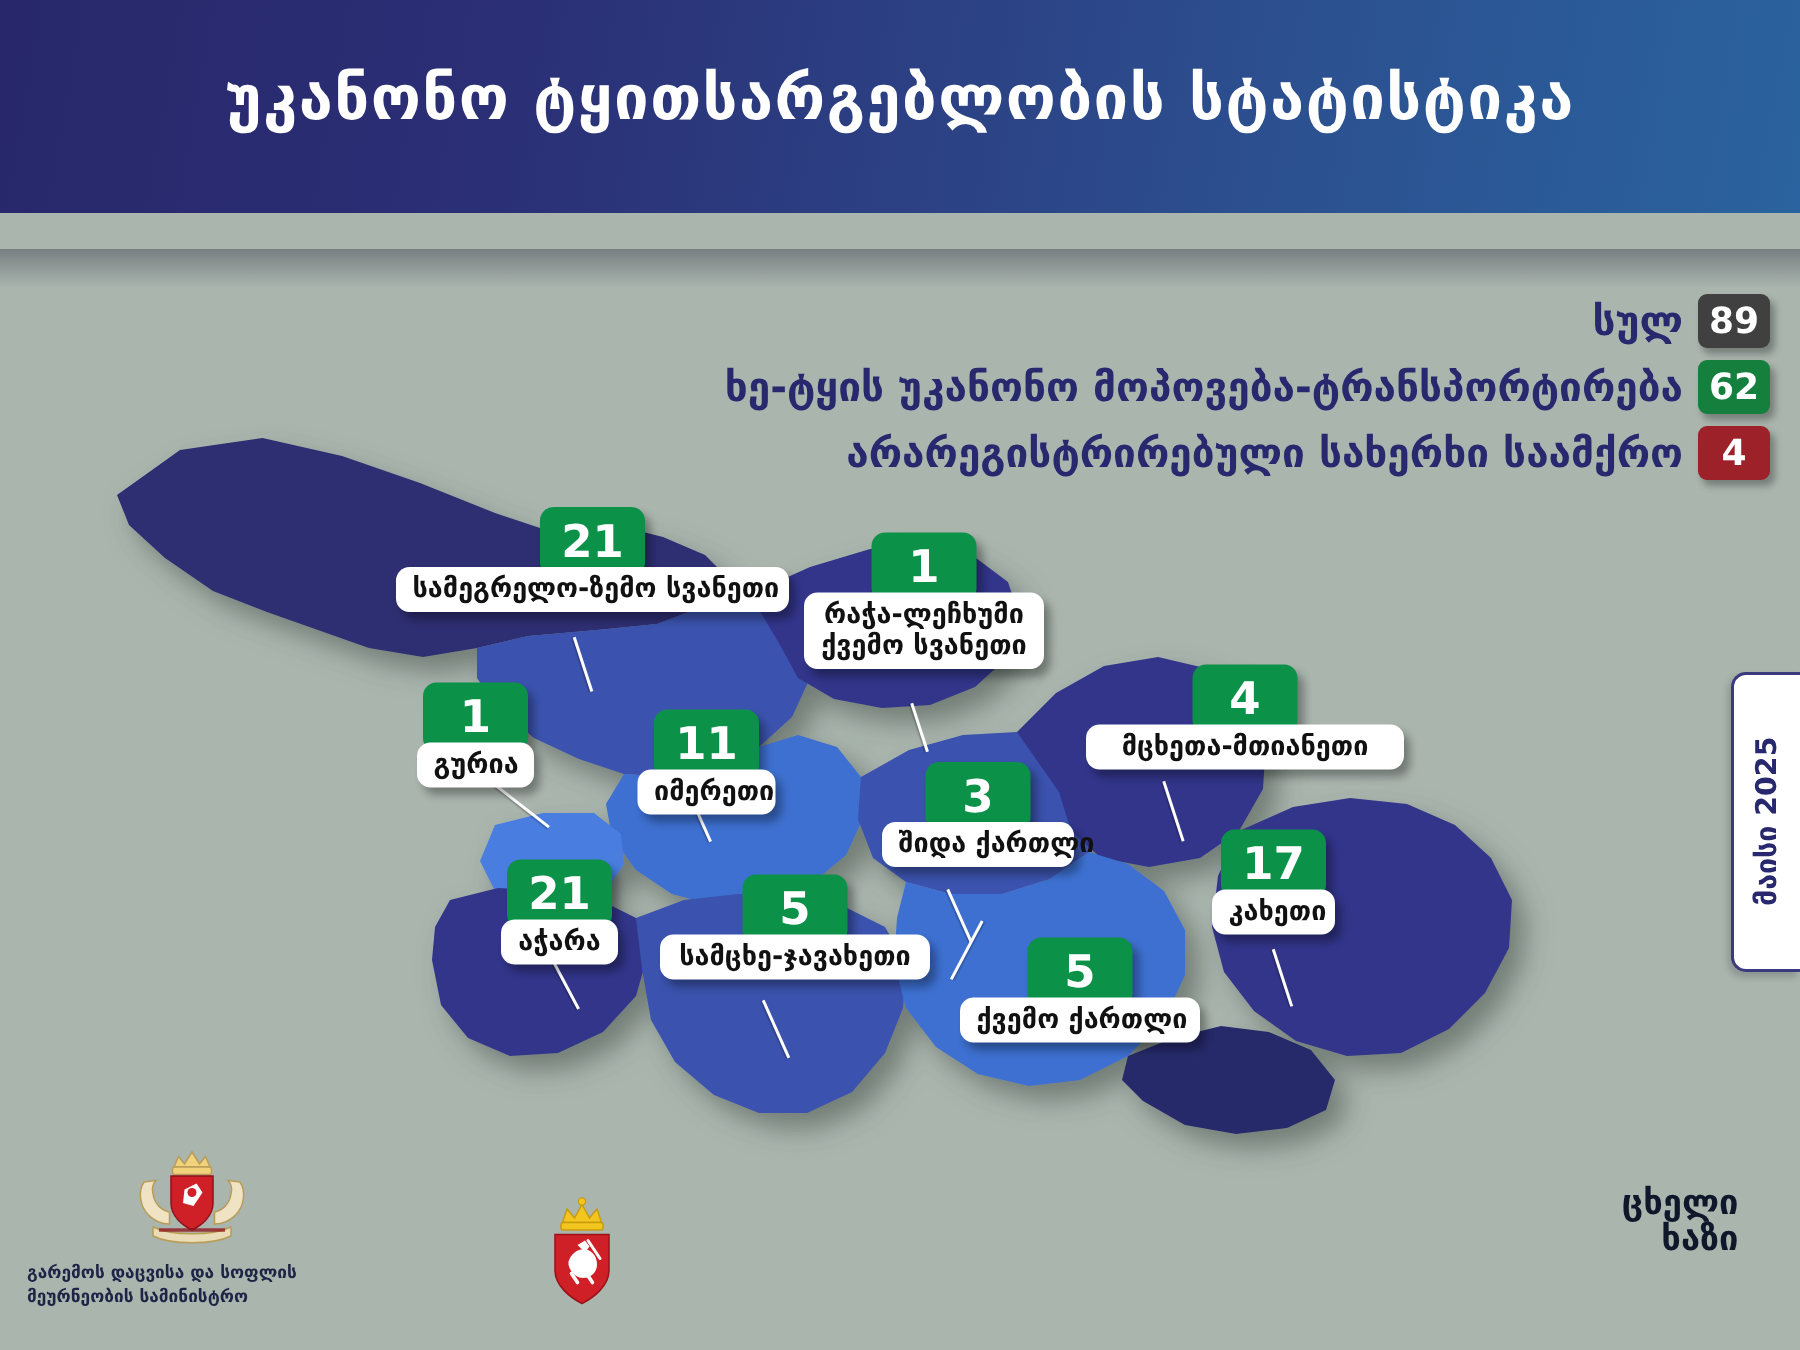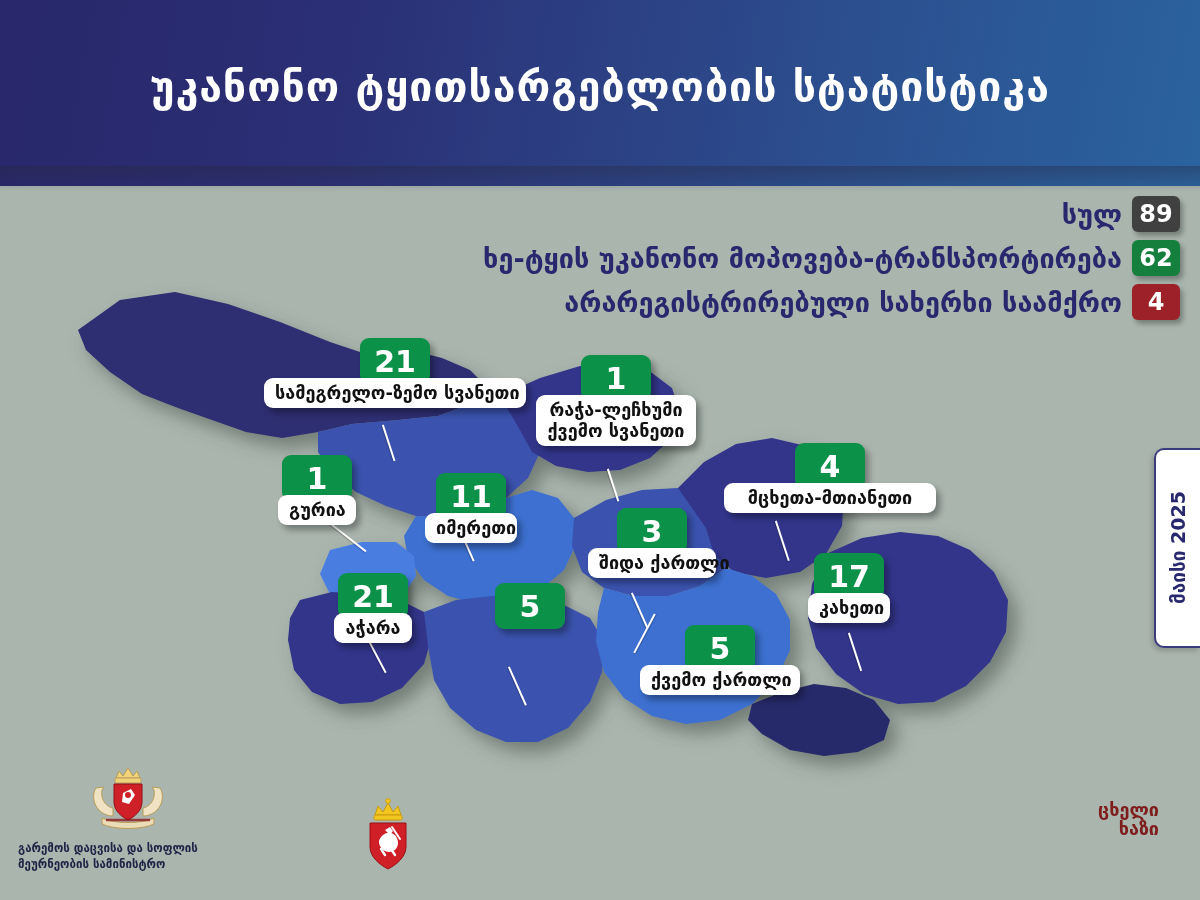--- a/index.html
+++ b/index.html
@@ -11,21 +11,21 @@
   #stage {
     position: relative;
     width: 1200px; height: 900px;
     background: #aab5ae;
   }
 
   
   #header {
     position: absolute;
     left: 0; top: 0;
-    width: 1200px; height: 186px;
+    width: 1200px; height: 142px;
     background: linear-gradient(100deg, #28276b 0%, #2b2f75 28%, #2c4f8f 70%, #2a639f 100%);
     display: flex;
     align-items: center;
     justify-content: center;
     z-index: 6;
   }
   #header::after {
     content: "";
     position: absolute;
     left: 0; top: 166px;
@@ -149,22 +149,22 @@
 
   
   #hotline {
     position: absolute;
     right: 38px; bottom: 62px;
     display: flex;
     align-items: center;
     z-index: 5;
   }
   #hotline-words {
-    color: #7f1d1d;
-    font-size: 18px;
+    color: #0f172a;
+    font-size: 23px;
     font-weight: 700;
     line-height: 1.02;
     text-align: right;
     margin-right: 3px;
   }
   #hotline-number {
     color: #2c2d72;
     font-size: 48px;
     font-weight: 700;
     letter-spacing: -1px;
@@ -296,20 +296,21 @@
     <div class="name-plate">კახეთი</div>
   </div>
 
   <div class="marker m-center" style="left:334px; top:573px; width:78px;">
     <div class="count-badge">21</div>
     <div class="name-plate">აჭარა</div>
   </div>
 
   <div class="marker m-center" style="left:440px; top:583px; width:180px;">
     <div class="count-badge">5</div>
+    <div class="name-plate">სამცხე-ჯავახეთი</div>
   </div>
 
   <div class="marker m-center" style="left:640px; top:625px; width:160px;">
     <div class="count-badge">5</div>
     <div class="name-plate">ქვემო ქართლი</div>
   </div>
 
   <div id="date-tab">
     <span id="date-text">მაისი 2025</span>
   </div>

